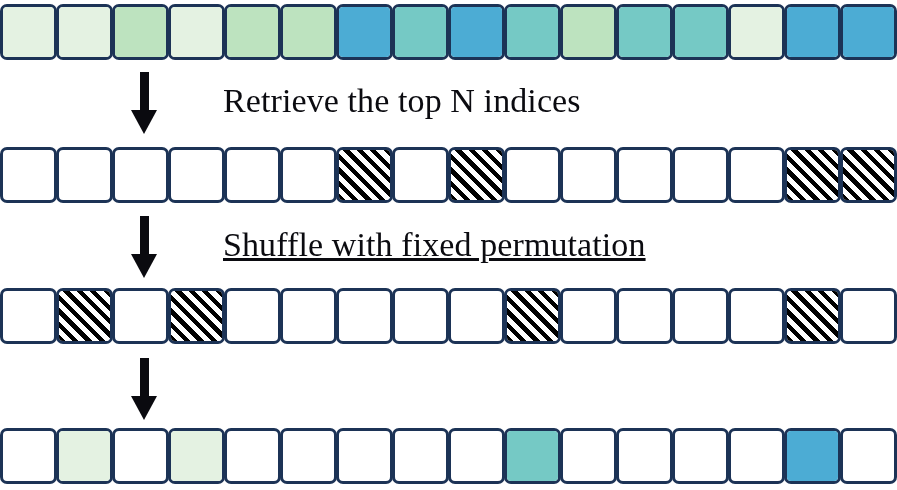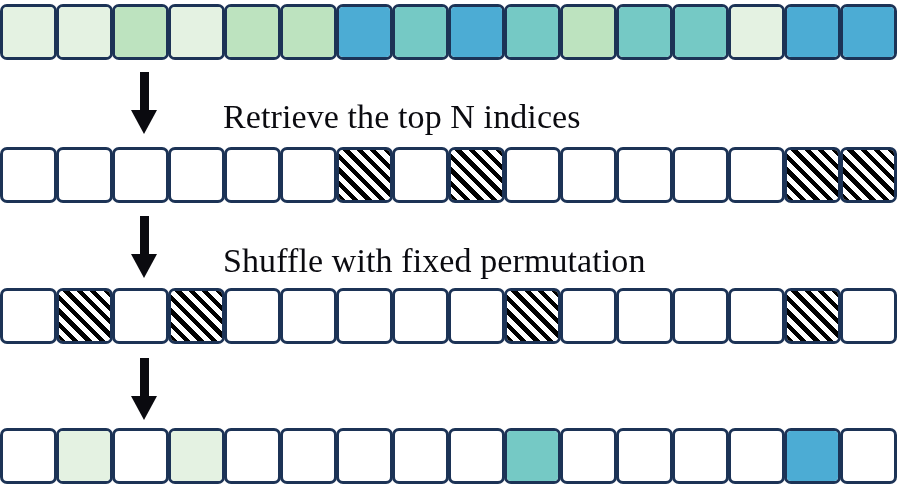--- a/index.html
+++ b/index.html
@@ -87,21 +87,20 @@
 
   
   .caption {
     position: absolute;
     font-family: "Liberation Serif", serif;
     font-size: 34px;
     line-height: 1;
     color: #0b0b10;
     white-space: nowrap;
     letter-spacing: 0.1px;
-    margin-top: 16px;
   }
 </style>
 </head>
 <body>
 
 <div class="stage">
 
   <div class="row" id="row-0" style="top:4px;">
       <div class="cell">
         <div class="fill" style="background: rgb(228, 242, 226);"></div>
@@ -207,21 +206,21 @@
       </div>
       <div class="cell hatch">
         <div class="fill"></div>
       </div>
     </div>
 
   <div class="arrow" style="left:128px; top:216px;">
     <div class="shaft"></div>
     <div class="head"></div>
   </div>
-  <div class="caption" style="left:223px; top:228px;">Shuffle with fixed permutation</div>
+  <div class="caption" style="left:223px; top:228px;text-decoration:underline;">Shuffle with fixed permutation</div>
 
   <div class="row" id="row-2" style="top:288px;">
       <div class="cell">
         <div class="fill"></div>
       </div>
       <div class="cell hatch">
         <div class="fill"></div>
       </div>
       <div class="cell">
         <div class="fill"></div>

